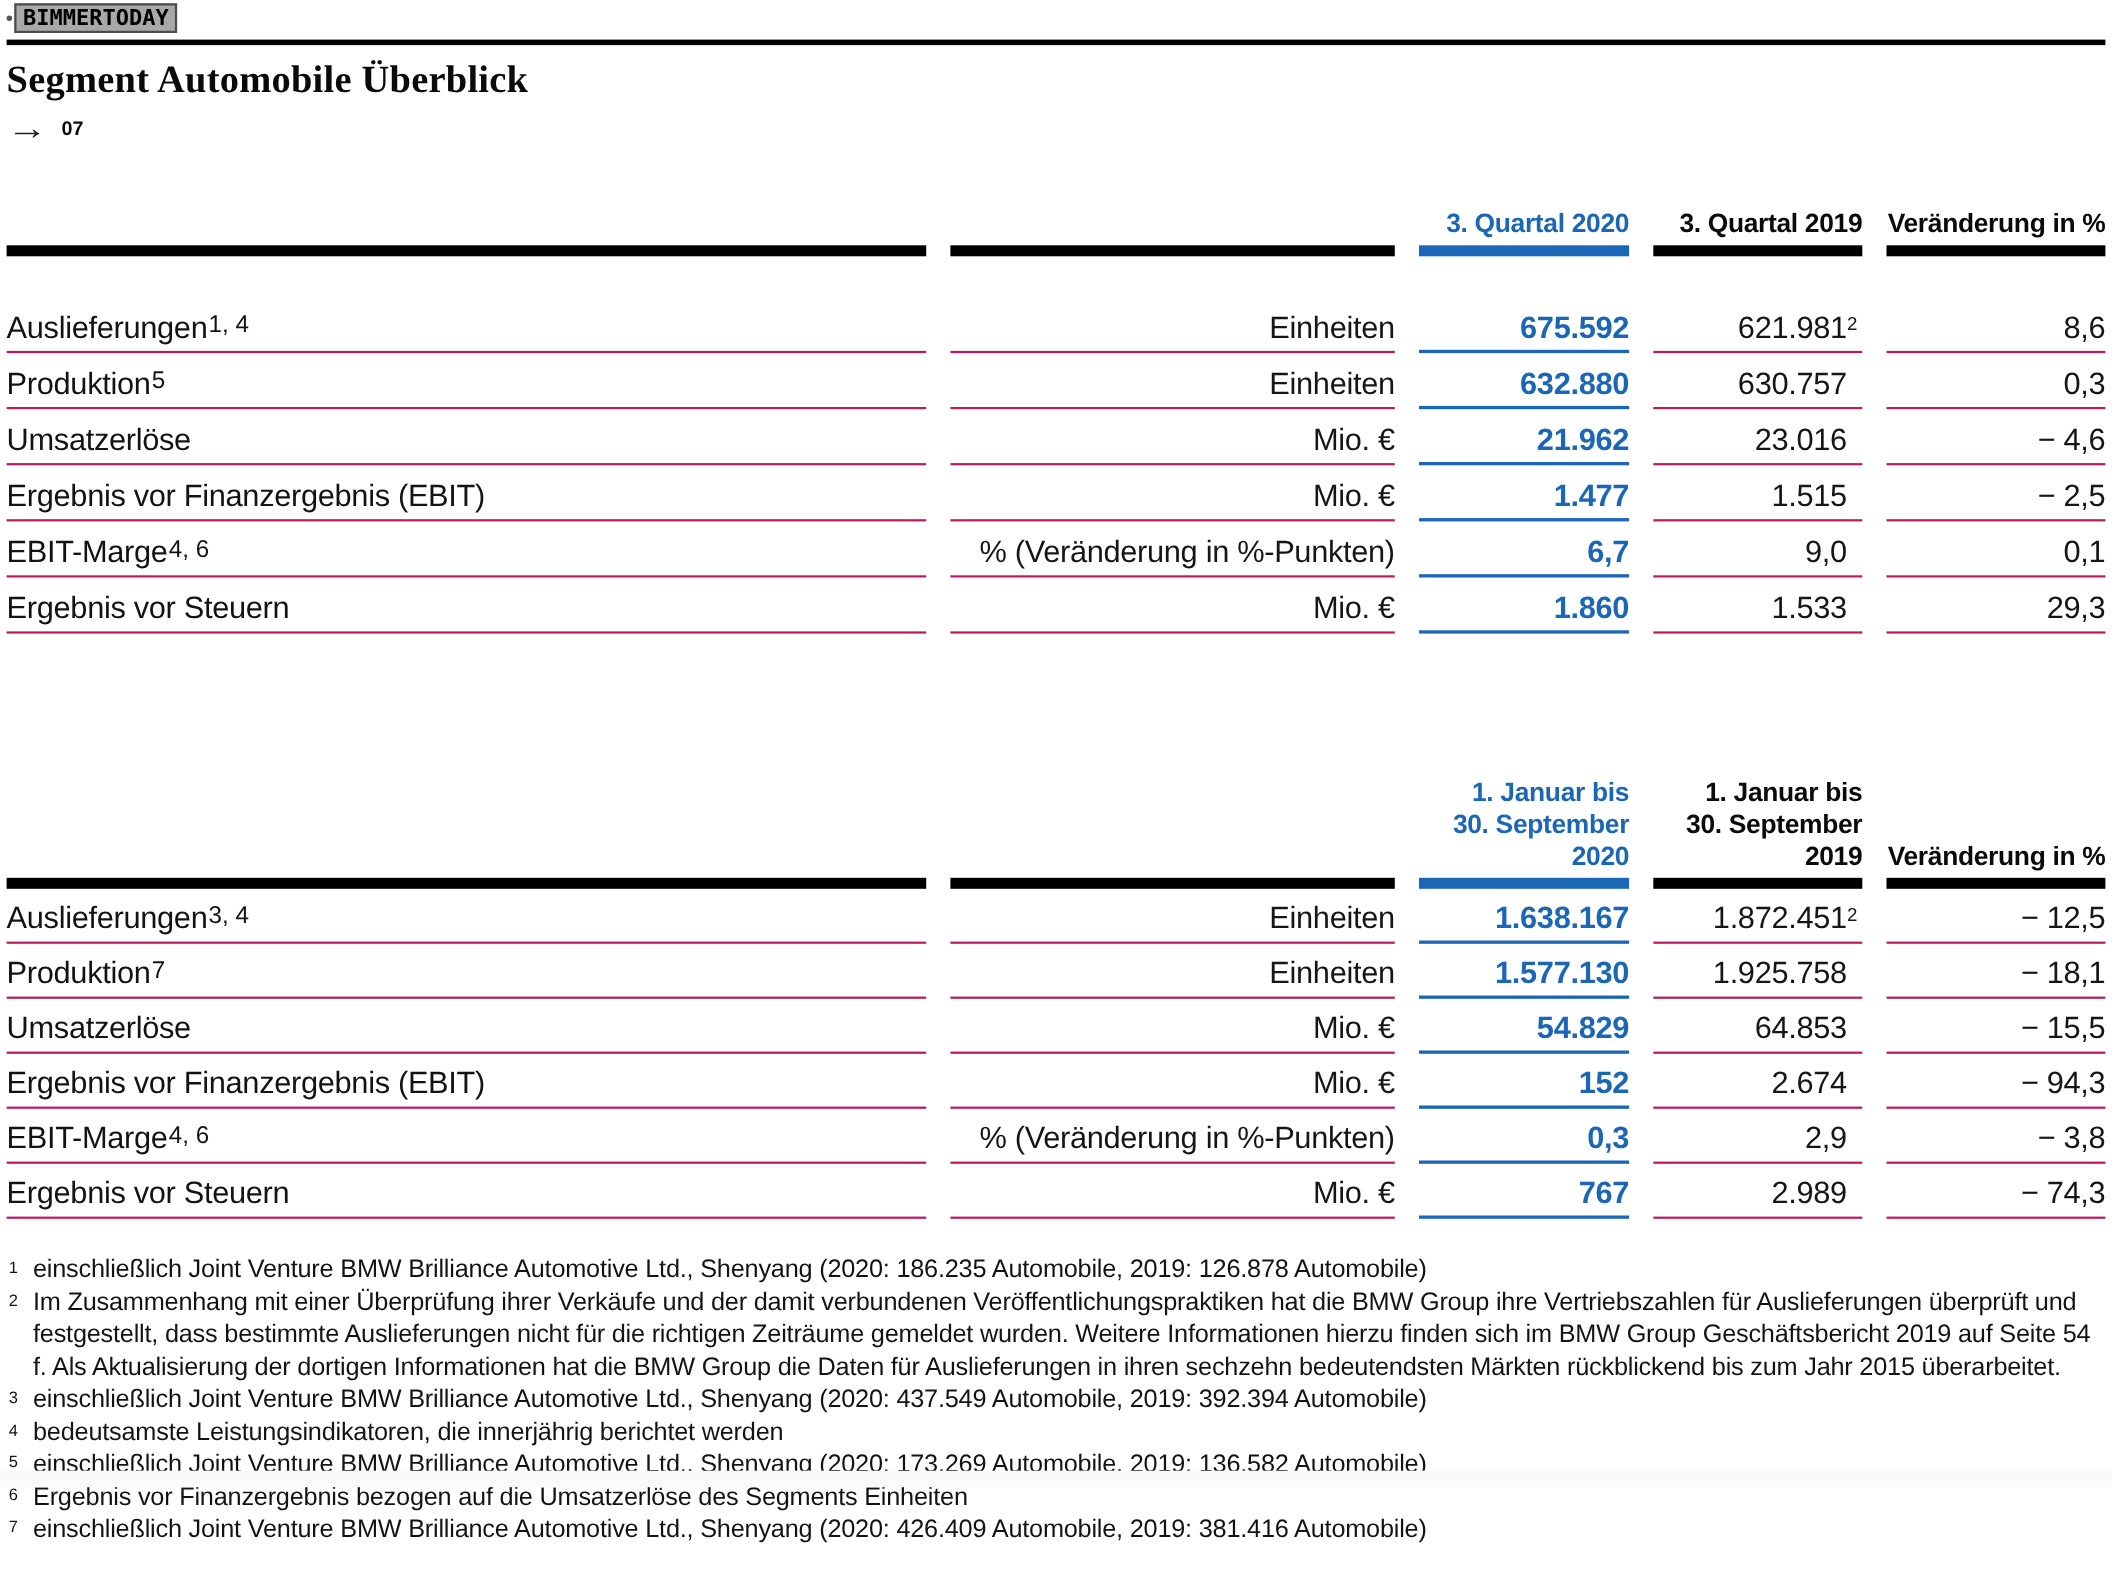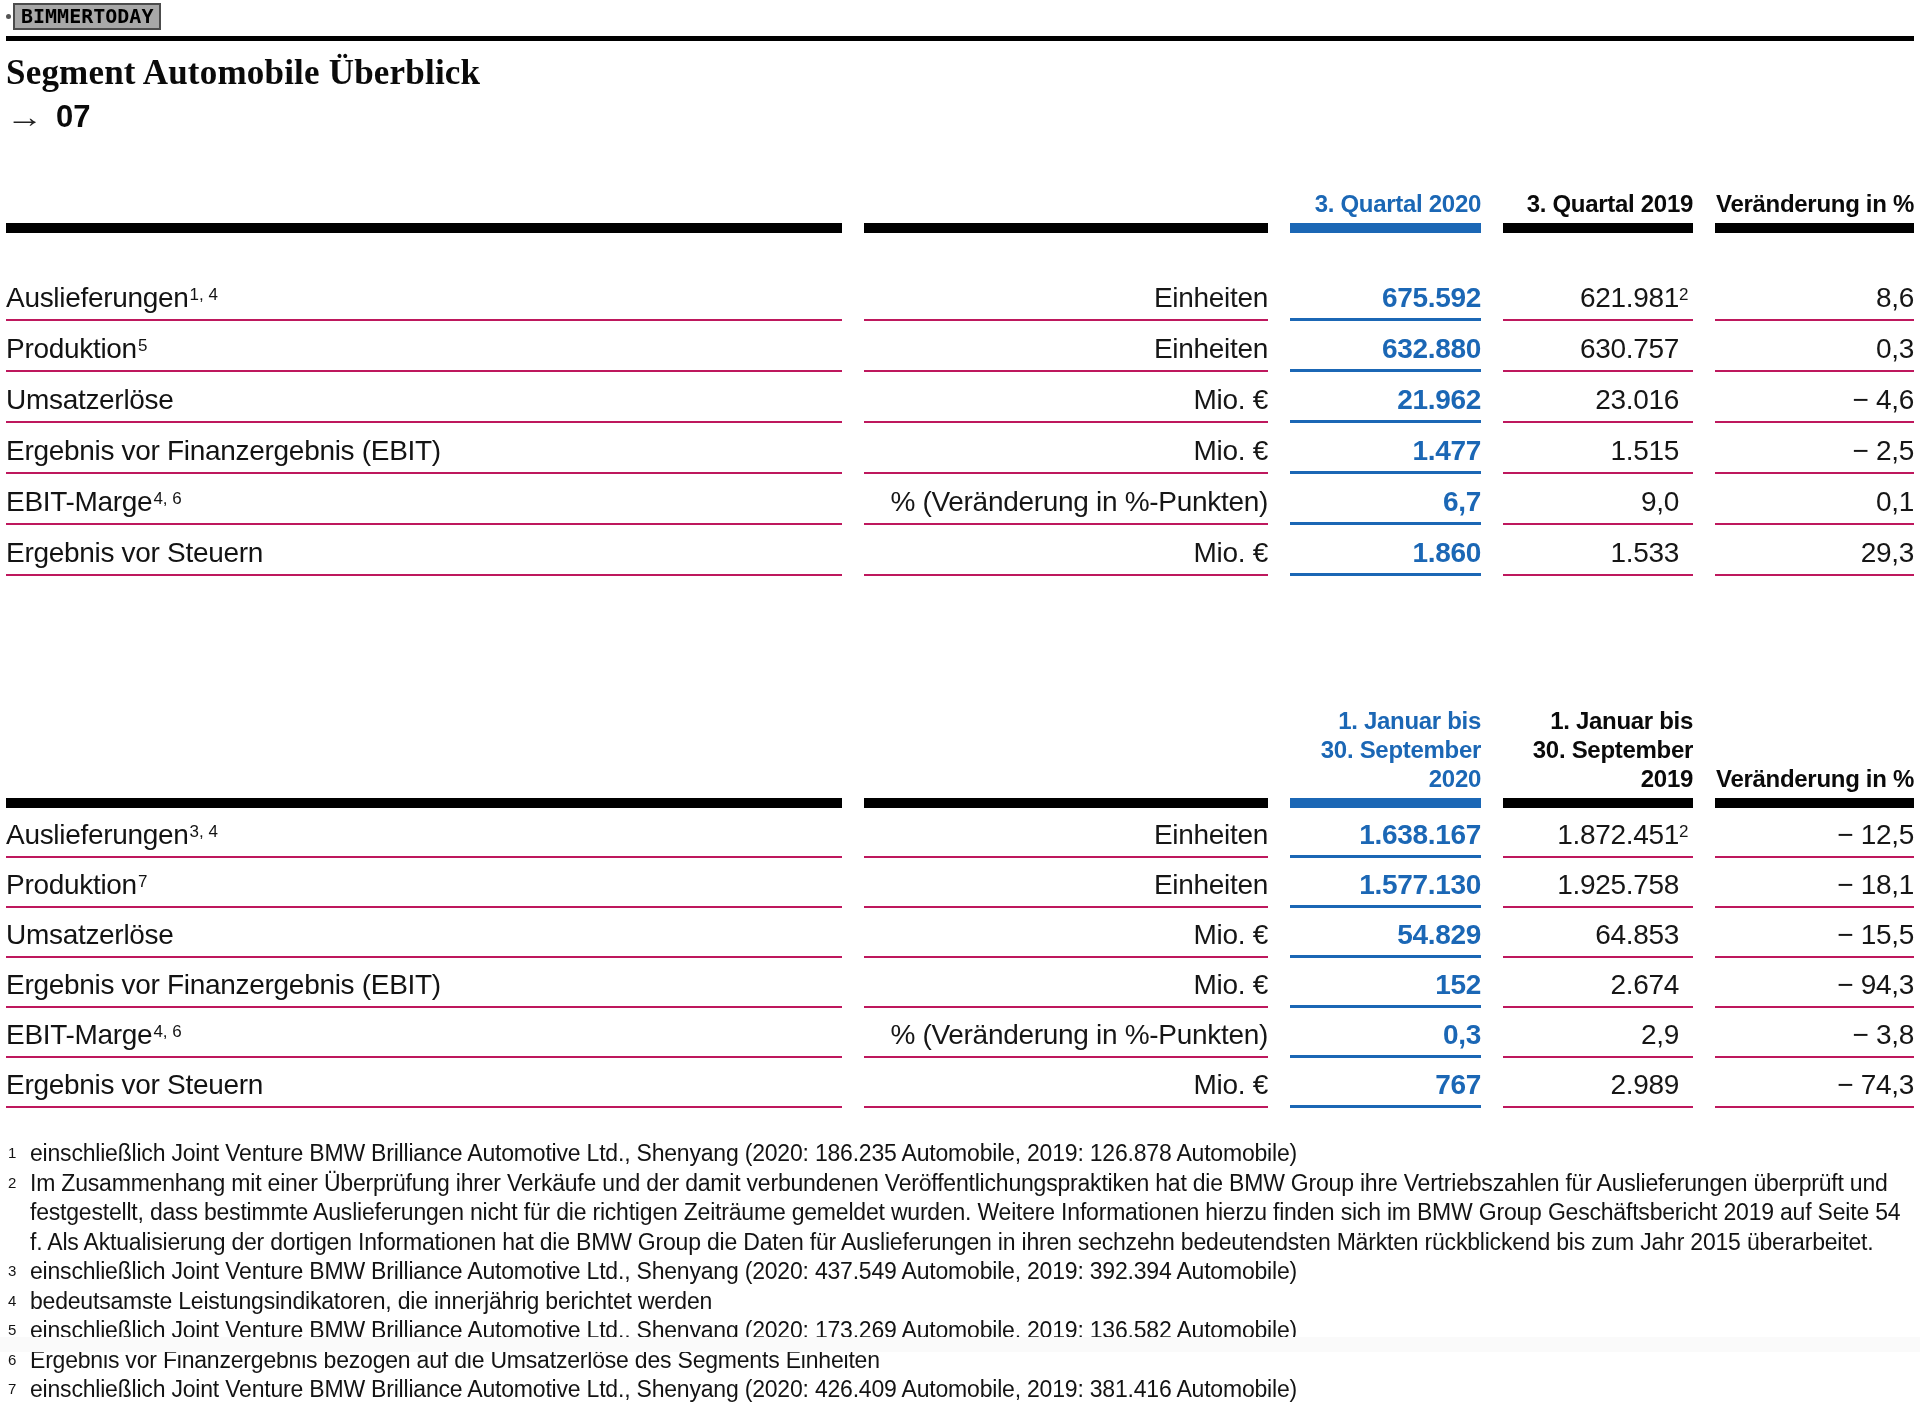--- a/index.html
+++ b/index.html
@@ -14,21 +14,21 @@
            font-family:"DejaVu Sans Mono", monospace; font-weight:bold; font-size:20px;
            line-height:22px; padding:0 6px 1px 6px; letter-spacing:0px; }
 
   .top-rule { height:5px; background:#000; margin-top:6px; }
 
   .title { font-family:"Liberation Serif", serif; font-weight:bold; font-size:35px; line-height:44px;
            margin-top:10px; letter-spacing:0.2px; color:#0a0a0a; }
 
   .pagemark { margin-top:6px; height:32px; display:flex; align-items:center; }
   .pagemark .arrow { font-size:30px; font-weight:400; transform:scaleX(1.25); transform-origin:left; color:#222; }
-  .pagemark .num { font-weight:bold; font-size:31px; margin-left:20px; color:#0a0a0a; }
+  .pagemark .num { font-weight:bold; font-size:18px; margin-left:20px; color:#0a0a0a; }
 
   
   .tbl { display:grid; grid-template-columns:836px 404px 191px 190px 199px; column-gap:22px; }
   .tbl-quarter { margin-top:56px; }
   .tbl-ytd { margin-top:130px; }
 
   .hcell { display:flex; flex-direction:column; justify-content:flex-end; }
   .htext { text-align:right; font-weight:bold; font-size:24px; line-height:29px; letter-spacing:-0.3px; color:#0a0a0a; }
   .htext.blue { color:var(--blue); }
   .bar { height:10px; background:#000; margin-top:5px; }
@@ -36,21 +36,21 @@
 
   .cell { padding-top:13px; padding-bottom:6px; border-bottom:2px solid #be185d;
           font-size:28px; line-height:30px; letter-spacing:-0.3px; display:flex; align-items:flex-end; }
   .tbl-quarter .row1 { padding-top:50px; }
   .tbl-ytd .row1 { padding-top:49px; }
   .tbl-ytd .cell { padding-top:12px; }
   .c-label { justify-content:flex-start; color:#131313; }
   .c-unit, .c-2019, .c-change { justify-content:flex-end; text-align:right; color:#161616; }
   .c-2020 { justify-content:flex-end; text-align:right; font-weight:bold; color:var(--blue);
             border-bottom:3px solid var(--blue); padding-bottom:5px; }
-  .lsup { font-size:17px; line-height:17px; position:relative; top:-10px; margin-left:1px; letter-spacing:0; }
+  .lsup { font-size:22px; line-height:17px; position:relative; top:-10px; margin-left:1px; letter-spacing:0; }
   .vsup { font-size:17px; line-height:17px; position:relative; top:-10px; width:14px; text-align:left;
           display:inline-block; flex:none; }
 
   
   .footnotes { margin-top:31px; }
   .fn { display:grid; grid-template-columns:24px 1fr; font-size:23px; line-height:29.5px; letter-spacing:-0.2px; color:#131313; }
   .fn-sup { font-size:15px; position:relative; top:-1px; padding-left:2px; }
   .bottom-band { position:absolute; left:0; right:0; bottom:0; height:15px; background:#fafafa; }
 </style>
 </head>

